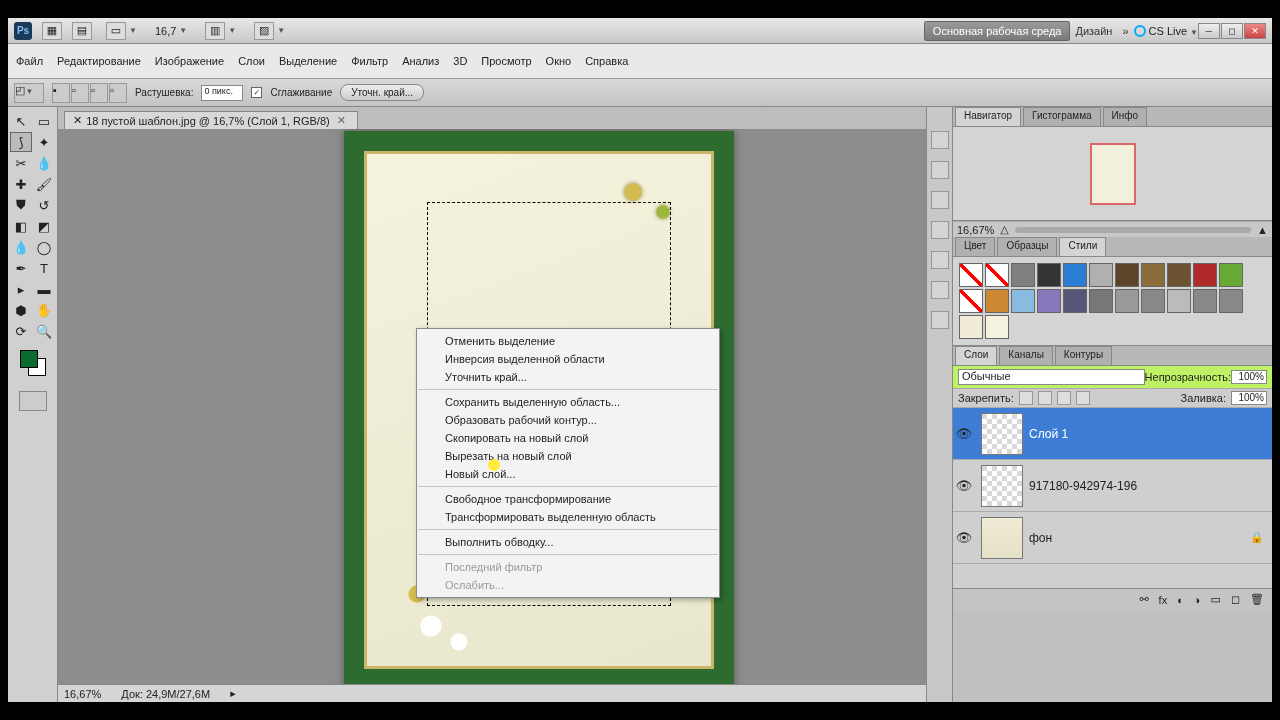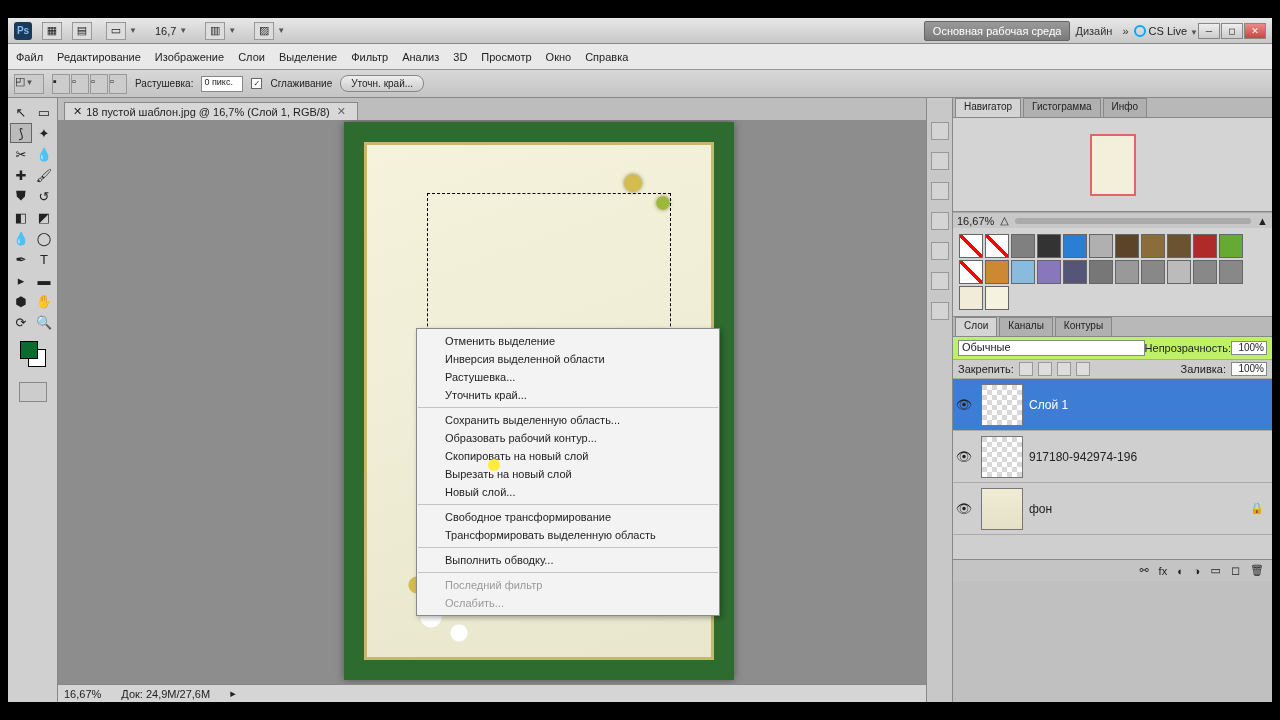--- a/index.html
+++ b/index.html
@@ -10,21 +10,21 @@
 .top-icon{width:20px;height:18px;background:#ddd;border:1px solid #999;display:flex;align-items:center;justify-content:center}
 .zoom-ctrl{display:flex;align-items:center;gap:3px;padding:0 4px}
 .topbar-right{margin-left:auto;display:flex;align-items:center;gap:0}
 .btn-main{background:linear-gradient(#9a9a9a,#7a7a7a);color:#fff;padding:3px 8px;border:1px solid #666;border-radius:2px}
 .link{color:#333;padding:2px 5px}
 .cslive{display:flex;align-items:flex-end;gap:3px}
 .cs-dot{width:12px;height:12px;border:2px solid #0af;border-radius:50%}
 .winctrl{display:flex;gap:1px}
 .winbtn{width:22px;height:16px;border:1px solid #888;background:linear-gradient(#eee,#ccc);display:flex;align-items:center;justify-content:center;font-size:9px}
 .winbtn.close{background:linear-gradient(#e88,#c44);color:#fff}
-.menubar{height:26px;background:#e9e9e9;border-bottom:1px solid #999;display:flex;align-items:center;padding:0 8px;gap:14px}
+.menubar{height:35px;background:#e9e9e9;border-bottom:1px solid #999;display:flex;align-items:center;padding:0 8px;gap:14px}
 .menubar span{cursor:default}
 .optbar{height:28px;background:linear-gradient(#d8d8d8,#c4c4c4);border-bottom:1px solid #888;display:flex;align-items:center;padding:0 6px;gap:8px}
 .opt-icon{width:24px;height:20px;background:#ccc;border:1px solid #999}
 .opt-group{display:flex;gap:1px}
 .opt-group .opt-icon{width:18px}
 .opt-label{font-size:10px}
 .opt-input{width:42px;height:16px;background:#fff;border:1px solid #888;font-size:9px;padding:0 2px}
 .chk{width:11px;height:11px;background:#fff;border:1px solid #666;display:inline-flex;align-items:center;justify-content:center;font-size:8px;color:#333}
 .opt-btn{background:linear-gradient(#eee,#ccc);border:1px solid #888;padding:2px 10px;border-radius:8px;font-size:10px}
 .workspace{flex:1;display:flex;min-height:0}
@@ -251,20 +251,25 @@
       <div class="pnl-body nav-body">
         <div class="nav-thumb"></div>
       </div>
       <div class="nav-bot">
         <span>16,67%</span>
         <span>△</span>
         <div class="nav-slider"></div>
         <span>▲</span>
       </div>
 
+      <div class="pnl-tabs">
+        <div class="pnl-tab">Цвет</div>
+        <div class="pnl-tab">Образцы</div>
+        <div class="pnl-tab act">Стили</div>
+      </div>
       <div class="pnl-body">
         <div class="swatches" id="swatches">
             <div class="sw" style="background: linear-gradient(45deg, rgb(255, 255, 255) 45%, rgb(255, 0, 0) 45%, rgb(255, 0, 0) 55%, rgb(255, 255, 255) 55%);"></div>
             <div class="sw" style="background: linear-gradient(45deg, rgb(255, 255, 255) 45%, rgb(255, 0, 0) 45%, rgb(255, 0, 0) 55%, rgb(255, 255, 255) 55%);"></div>
             <div class="sw" style="background: rgb(128, 128, 128);"></div>
             <div class="sw" style="background: rgb(51, 51, 51);"></div>
             <div class="sw" style="background: rgb(42, 127, 212);"></div>
             <div class="sw" style="background: rgb(176, 176, 176);"></div>
             <div class="sw" style="background: rgb(92, 68, 40);"></div>
             <div class="sw" style="background: rgb(138, 109, 59);"></div>
@@ -336,21 +341,20 @@
     </div>
   </div>
 </div>
 
 <div class="hl"></div>
 <div class="cursor-dot"></div>
 
 <div class="ctx-menu" id="ctxmenu">
     <div class="ctx-item">Отменить выделение</div>
     <div class="ctx-item">Инверсия выделенной области</div>
-    <div class="ctx-item">Растушевка...</div>
     <div class="ctx-item">Уточнить край...</div>
     <div class="ctx-sep"></div>
     <div class="ctx-item">Сохранить выделенную область...</div>
     <div class="ctx-item">Образовать рабочий контур...</div>
     <div class="ctx-item">Скопировать на новый слой</div>
     <div class="ctx-item">Вырезать на новый слой</div>
     <div class="ctx-item">Новый слой...</div>
     <div class="ctx-sep"></div>
     <div class="ctx-item">Свободное трансформирование</div>
     <div class="ctx-item">Трансформировать выделенную область</div>

